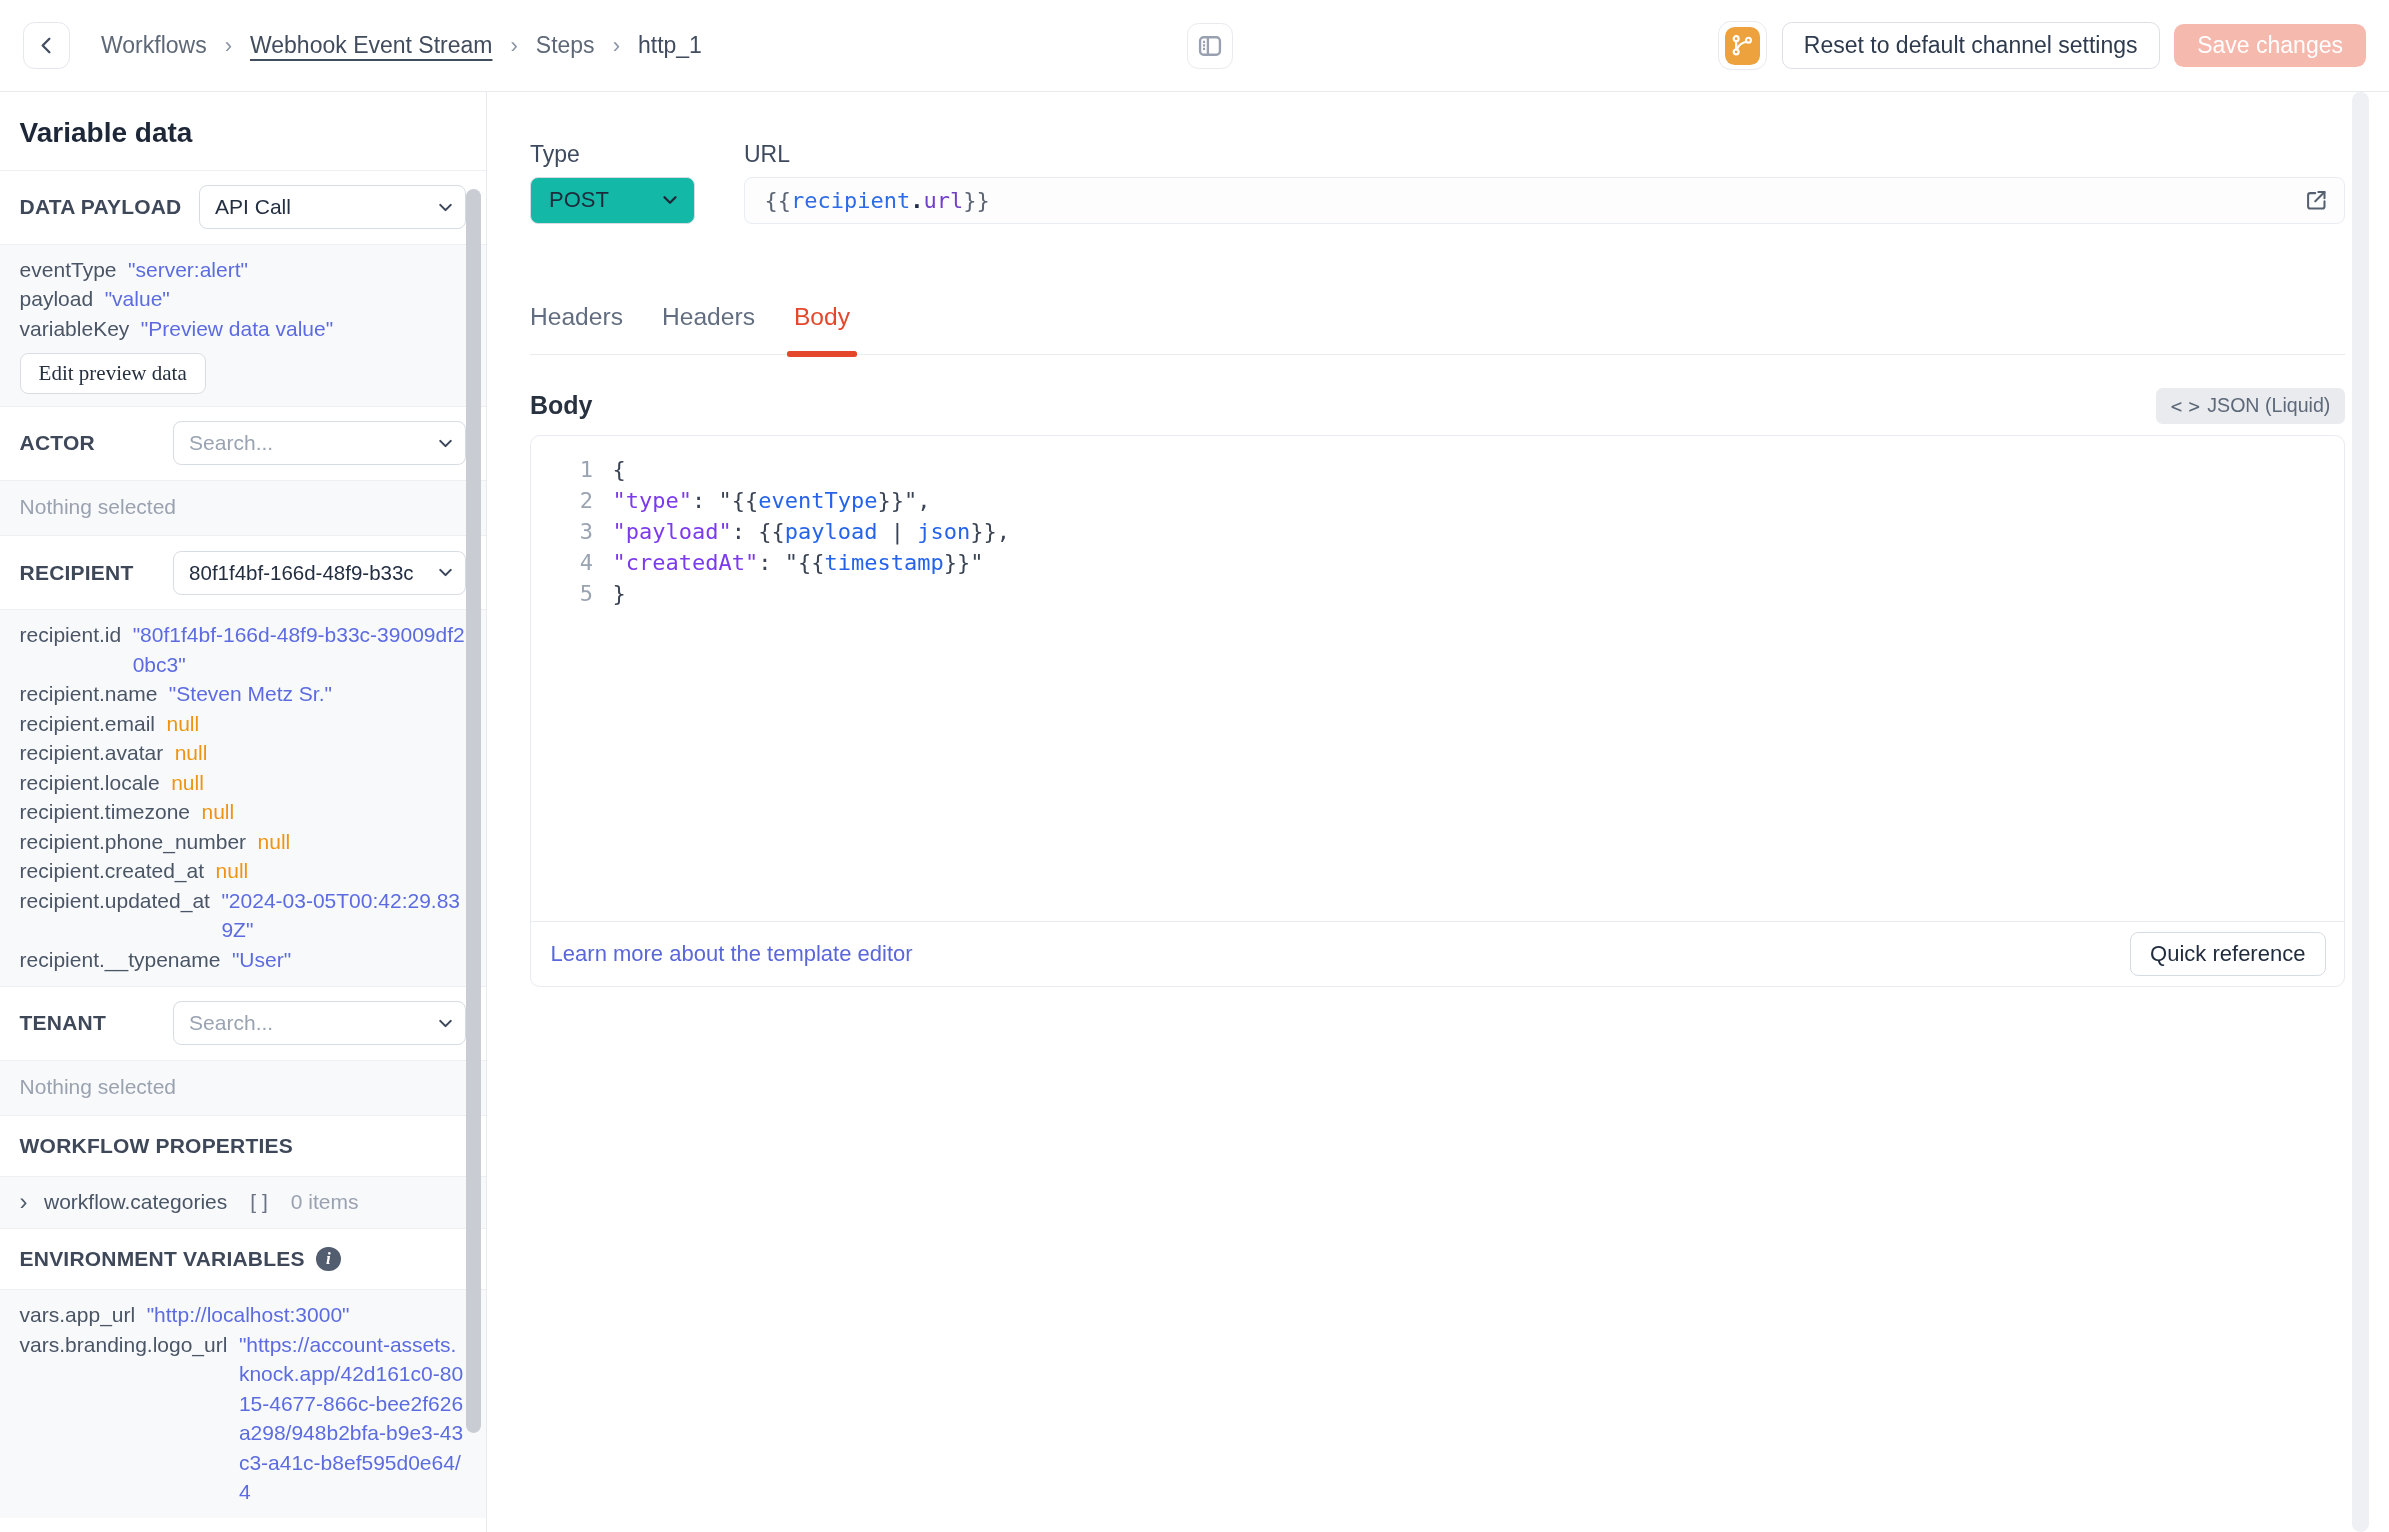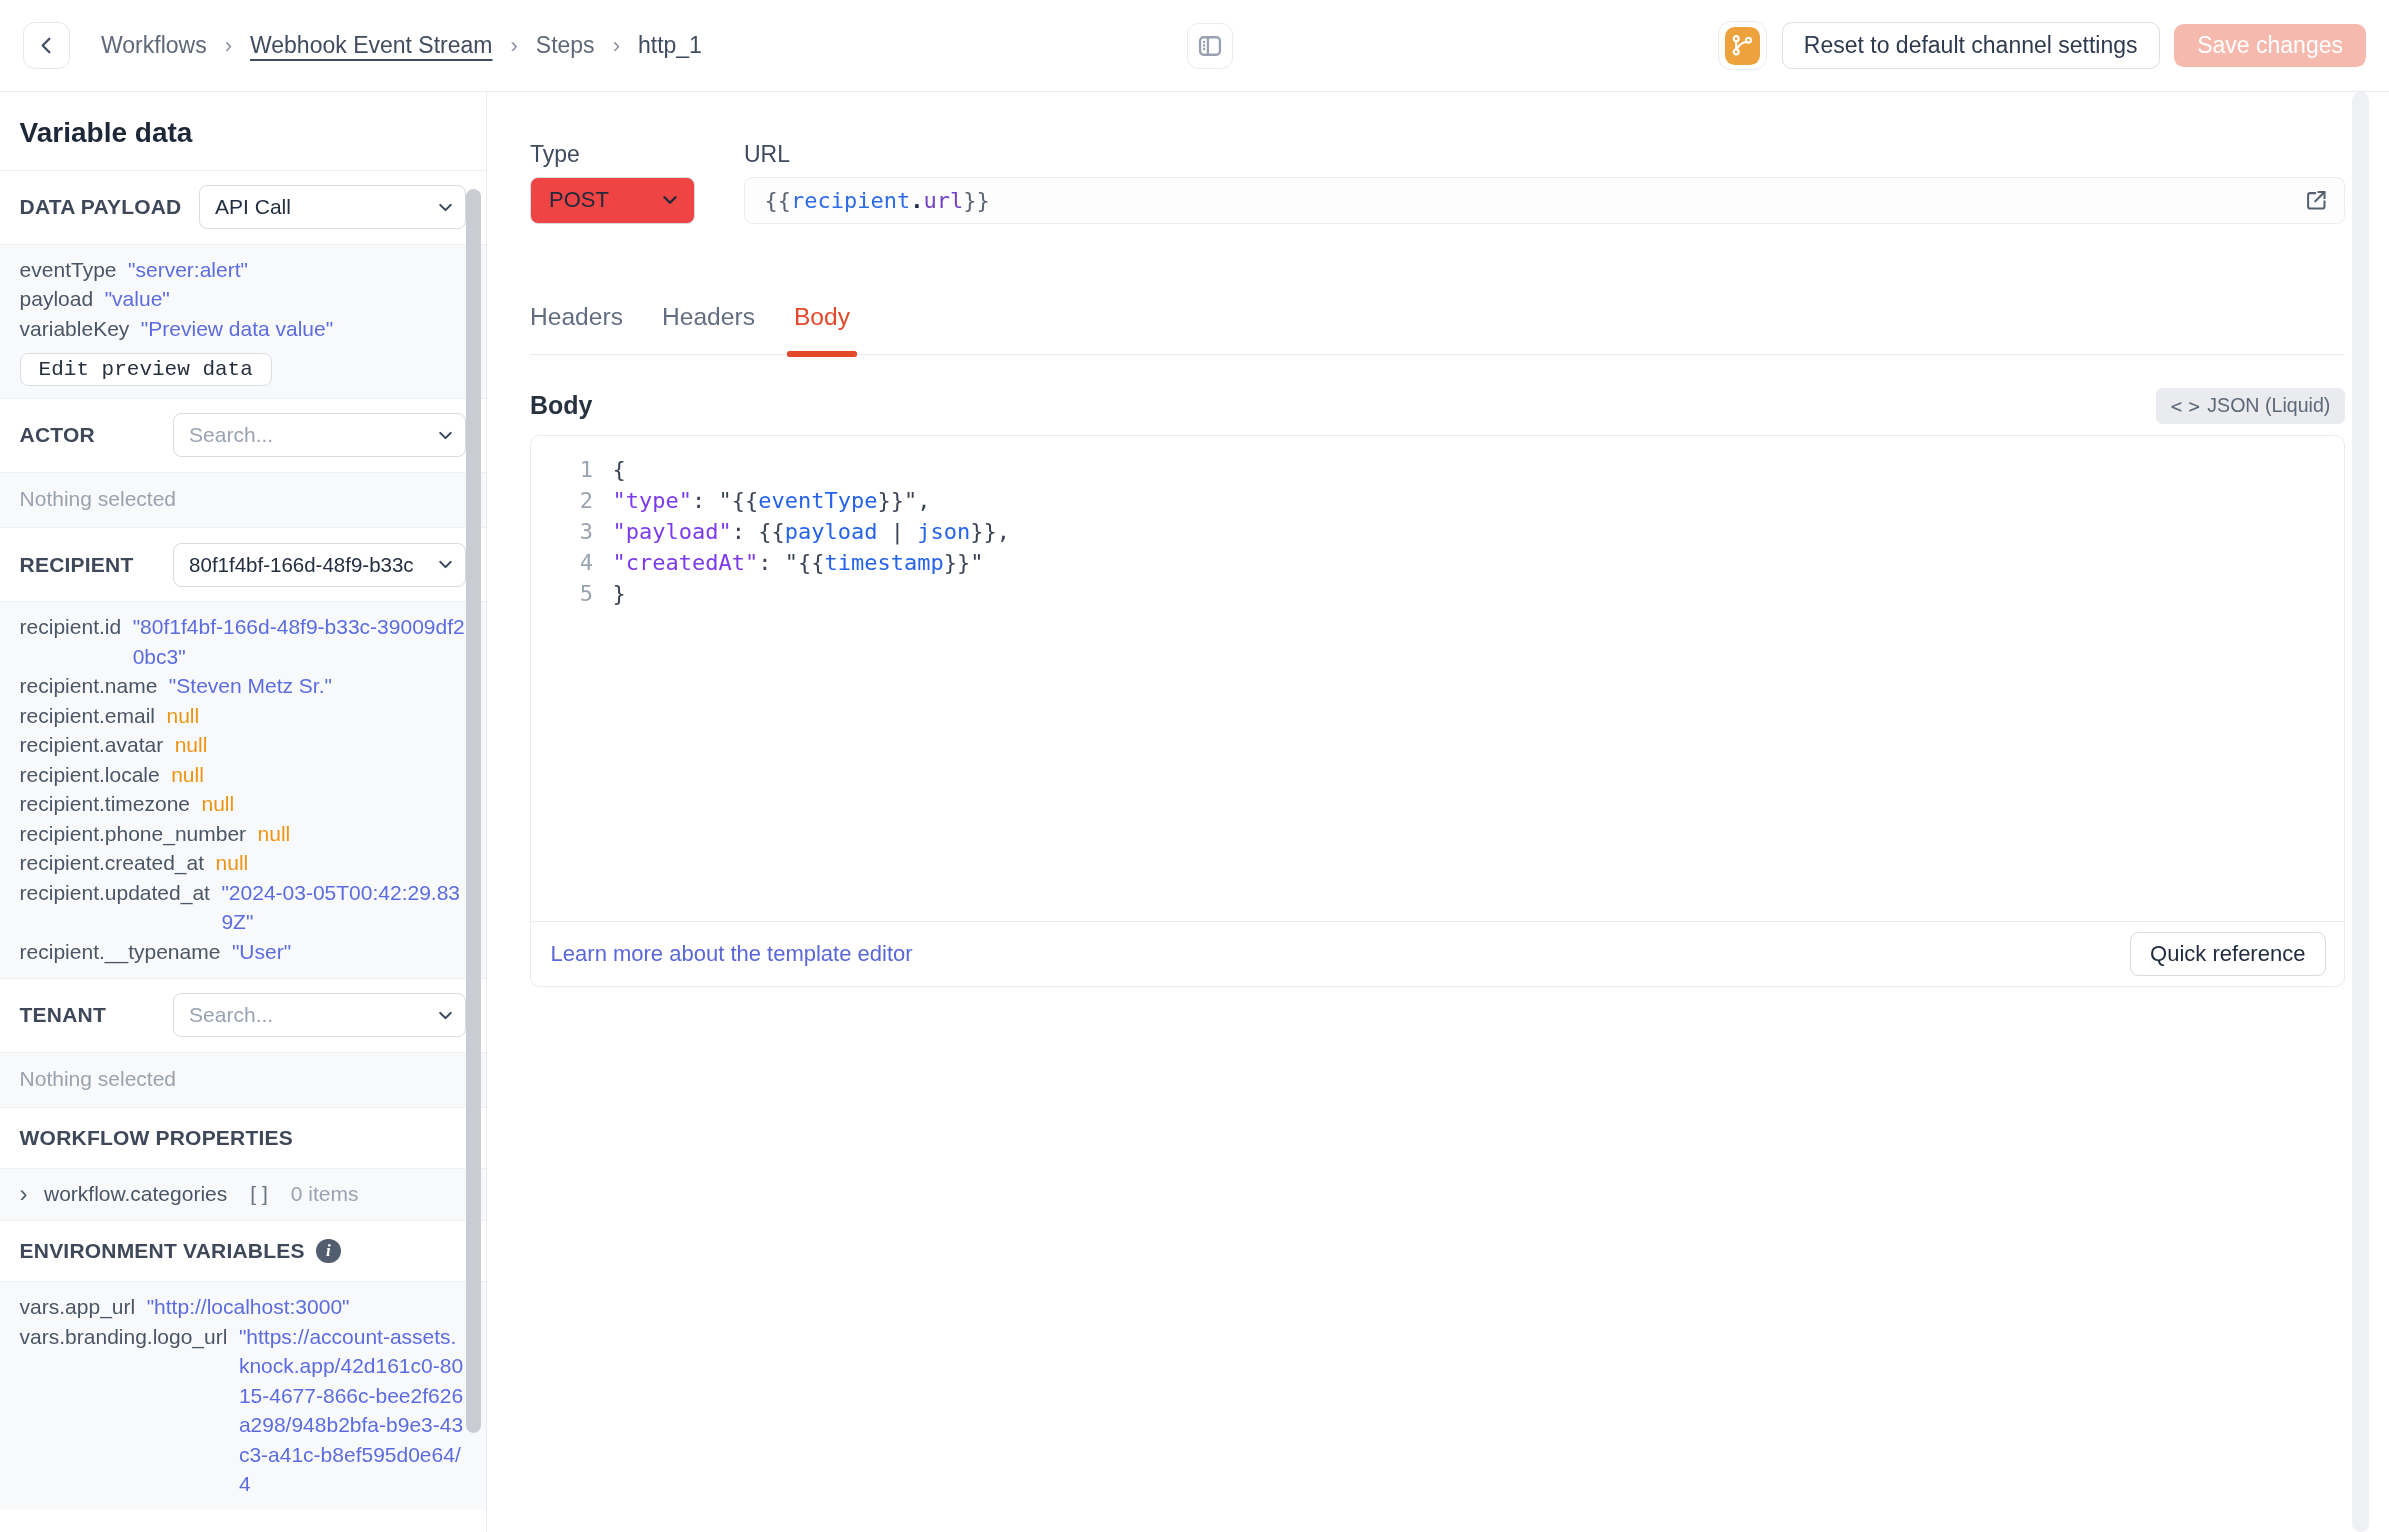--- a/index.html
+++ b/index.html
@@ -37,36 +37,36 @@
   .select .sel-text{white-space:nowrap;overflow:hidden;}
   .select .ph{color:#9aa3b2;}
   .w-std{width:293px;}
   .w-narrow{width:267px;}
   .gray{background:#f8f9fb;padding:9.8px 19.6px 11.5px;}
   .kv{display:flex;gap:11.5px;font-size:21px;line-height:29.5px;align-items:flex-start;}
   .kv-key{color:#4a5565;flex-shrink:0;}
   .kv-val{flex:1;min-width:0;word-break:break-all;}
   .kv-val.str{color:#5c6ce0;}
   .kv-val.null{color:#ee9412;}
-  .btn-edit{margin-top:9.8px;height:33px;padding:0 18px;border:1.6px solid #d9dde3;border-radius:8.2px;background:#fff;font-size:21px;color:#27303f;font-weight:500;cursor:pointer;font-family:Liberation Mono, monospace;text-align:center;}
+  .btn-edit{margin-top:9.8px;height:41px;padding:0 18px;border:1.6px solid #d9dde3;border-radius:8.2px;background:#fff;font-size:21px;color:#27303f;font-weight:500;cursor:pointer;font-family:Liberation Serif, serif;text-align:center;}
   .empty{font-size:21px;color:#9aa2b0;line-height:29.5px;padding:1.6px 0;}
   .sec-heading{display:flex;align-items:center;gap:11.5px;padding:18px 19.6px;font-size:21px;font-weight:600;color:#3e4859;letter-spacing:0.2px;}
   .info-dot{width:24.6px;height:24.6px;border-radius:50%;background:#525e70;color:#fff;font-size:17px;font-weight:700;display:flex;align-items:center;justify-content:center;font-family:"Liberation Serif",serif;font-style:italic;}
   .cat-row{cursor:pointer;}
   .cat-chevron{color:#515c6d;font-size:24px;line-height:29.5px;}
   .cat-key{color:#4a5565;margin-left:4.9px;}
   .cat-brackets{color:#6a7384;margin-left:11.5px;}
   .cat-count{color:#9aa2b0;margin-left:11.5px;}
   .side-scrollbar{position:absolute;top:97px;right:4.9px;width:14.7px;height:1244px;border-radius:7.4px;background:#c9ccd2;cursor:pointer;}
 
   
   .req-row{display:flex;gap:49px;}
   .field-label{font-size:23px;color:#3e4a5e;font-weight:500;margin-bottom:9.8px;line-height:26px;}
   .type-col{flex:0 0 165px;}
-  .type-select{width:165px;height:47px;border:1.6px solid #d7dbe2;border-radius:8.2px;background:#ef4444;display:flex;align-items:center;justify-content:space-between;padding:0 13px 0 18px;font-size:22px;font-weight:500;color:#1e293b;box-sizing:border-box;cursor:pointer;}
+  .type-select{width:165px;height:47px;border:1.6px solid #d7dbe2;border-radius:8.2px;background:#14b8a6;display:flex;align-items:center;justify-content:space-between;padding:0 13px 0 18px;font-size:22px;font-weight:500;color:#1e293b;box-sizing:border-box;cursor:pointer;}
   .url-col{flex:1;min-width:0;}
   .url-field{position:relative;}
   .url-input{height:47px;border:1.6px solid #e9ecf0;border-radius:8.2px;background:#fdfdfe;display:flex;align-items:center;padding:0 57px 0 19.6px;font-family:"DejaVu Sans Mono",monospace;font-size:22px;box-sizing:border-box;cursor:text;}
   .tk-brace{color:#5b6472;}
   .tk-blue{color:#2e6be6;}
   .tk-dot{color:#1f2a44;font-weight:bold;}
   .tk-purple{color:#7240c8;}
   .ext-icon{position:absolute;right:16.4px;top:11.5px;width:24.6px;height:24.6px;color:#55606f;cursor:pointer;}
 
   

